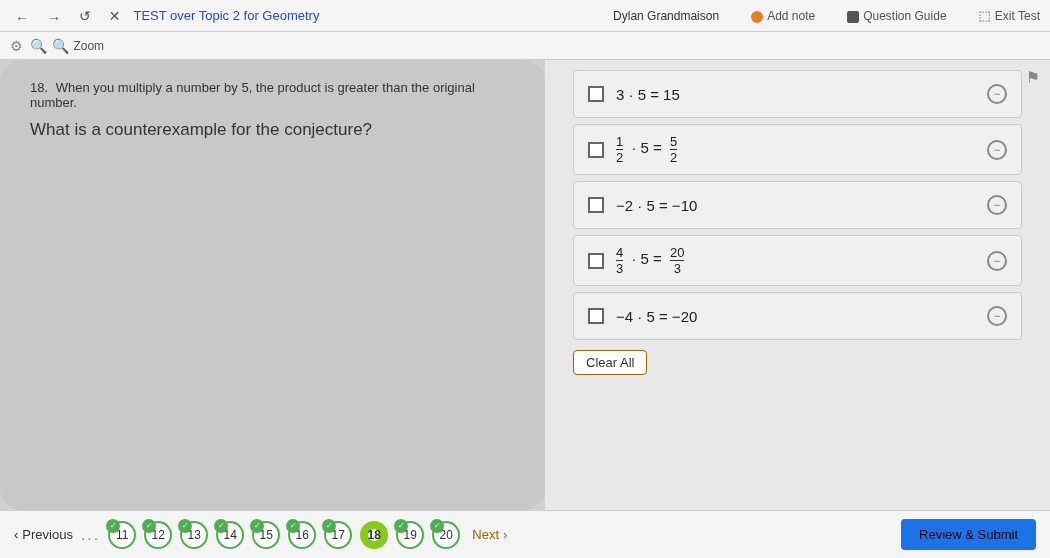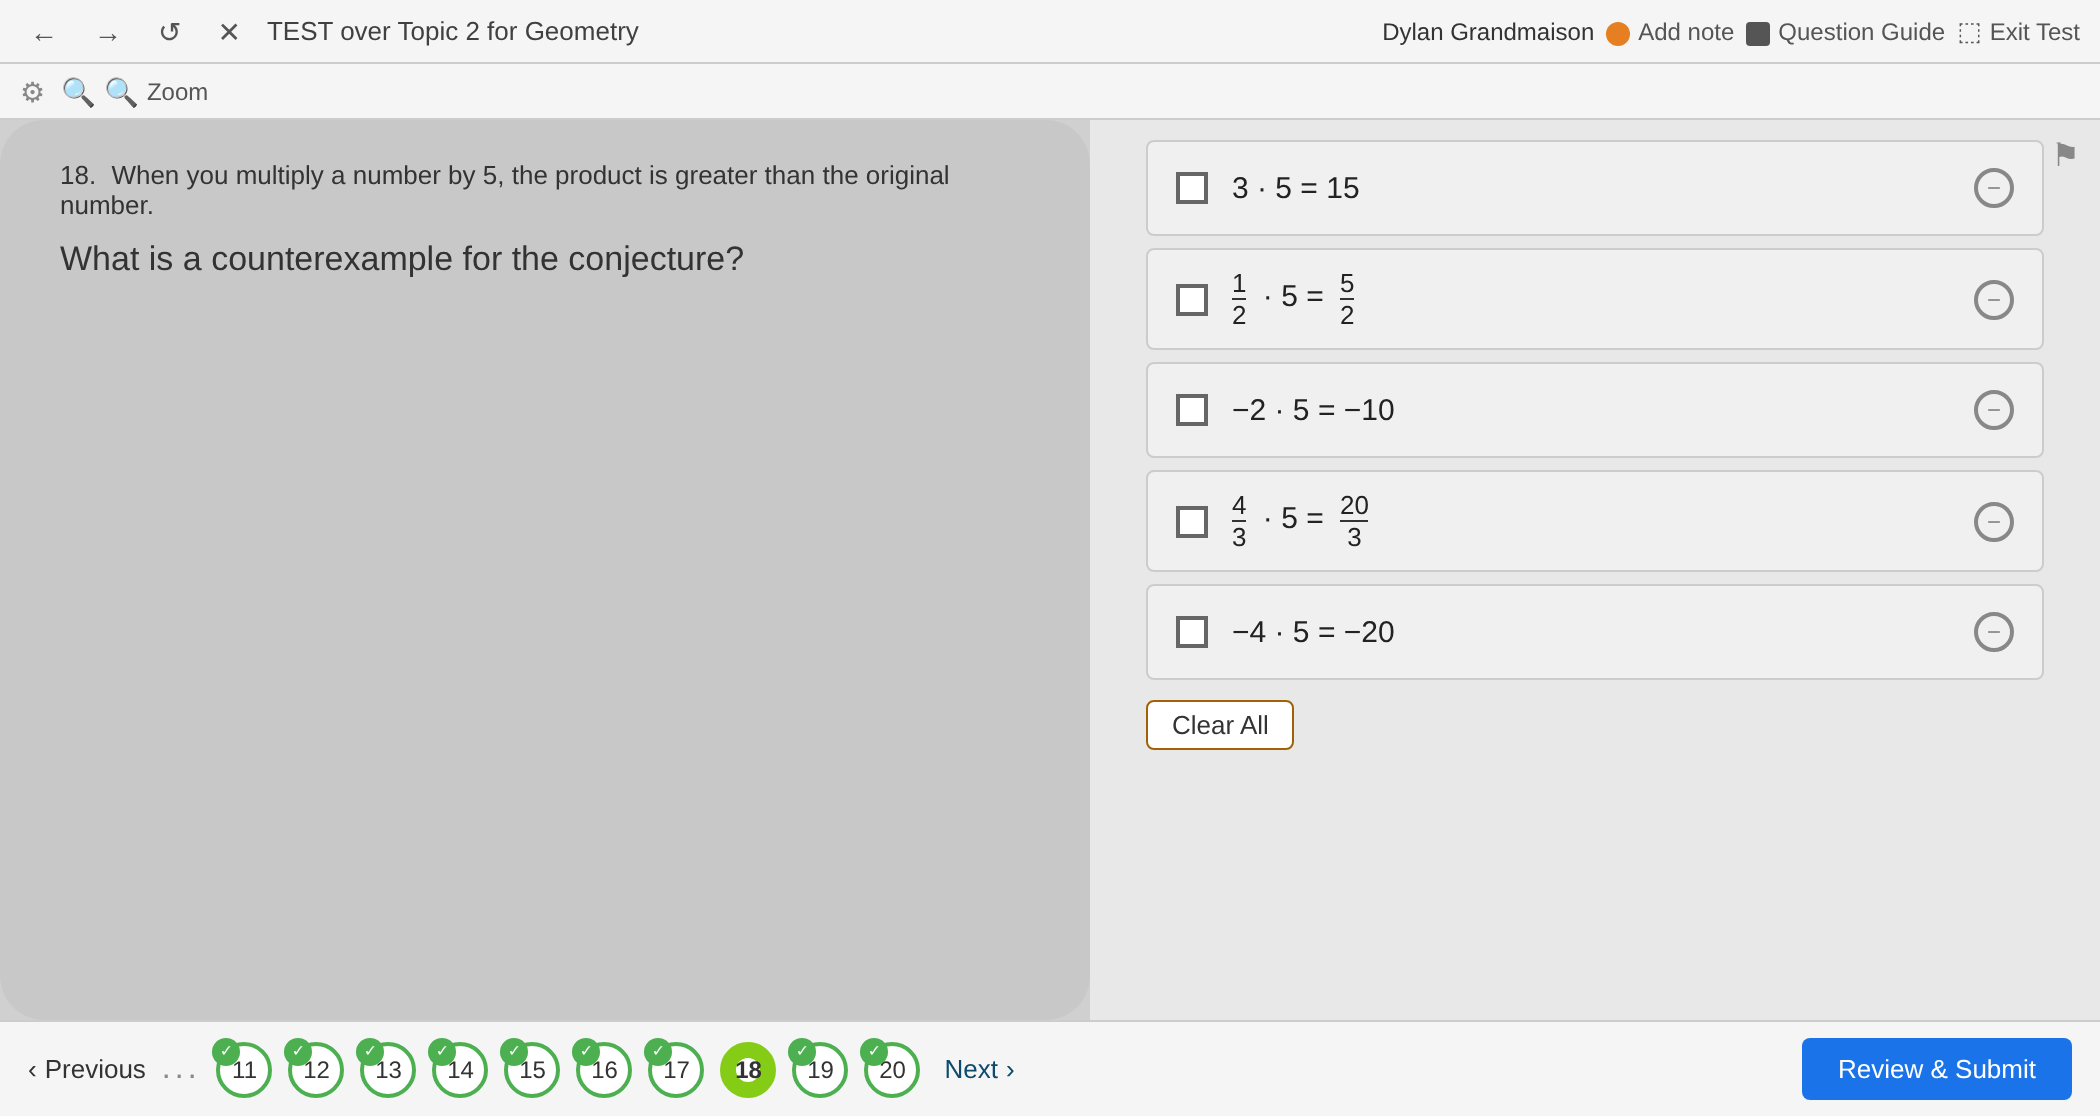--- a/index.html
+++ b/index.html
@@ -30,27 +30,27 @@
     .nav-btn {
       background: none;
       border: none;
       cursor: pointer;
       font-size: 14px;
       color: #555;
       padding: 2px 5px;
     }
     .top-bar-title {
       font-size: 13px;
-      color: #404040;
+      color: #1d4ed8;
       font-weight: 500;
     }
     .top-bar-right {
       display: flex;
       align-items: center;
-      gap: 6px;
+      gap: 32px;
       font-size: 12px;
       color: #555;
     }
     .top-bar-user {
       font-size: 12px;
       color: #333;
       font-weight: 500;
     }
     .top-bar-action {
       display: flex;
@@ -272,28 +272,28 @@
       font-size: 8px;
     }
     .next-btn {
       display: flex;
       align-items: center;
       gap: 4px;
       background: none;
       border: none;
       cursor: pointer;
       font-size: 13px;
-      color: #0c4a6e;
+      color: #a16207;
       margin-left: 4px;
       justify-content: flex-end;
     }
     .spacer { flex: 1; }
     .review-btn {
       background: #1a73e8;
-      color: #ffffff;
+      color: #000000;
       border: none;
       border-radius: 4px;
       padding: 8px 18px;
       font-size: 13px;
       cursor: pointer;
       font-weight: 500;
     }
   </style>
 </head>
 <body>

